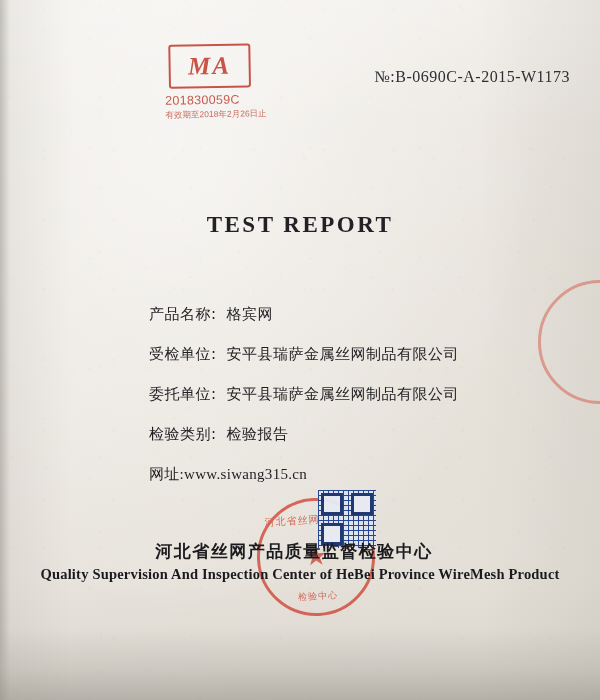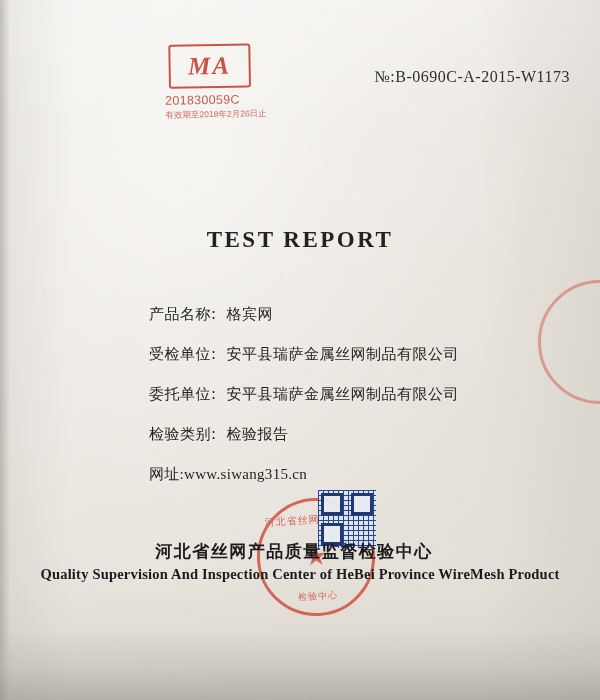--- a/index.html
+++ b/index.html
@@ -145,21 +145,20 @@
   .title-en {
     position: absolute;
     left: 0; right: 0;
     top: 212px;
     text-align: center;
     font-family: "Liberation Serif", serif;
     font-weight: bold;
     font-size: 23px;
     letter-spacing: 2.5px;
     color: #222226;
-    margin-top: 15px;
   }
 
   
   .fields {
     position: absolute;
     left: 133px;
     top: 305px;
     width: 400px;
   }
   .field-row {

